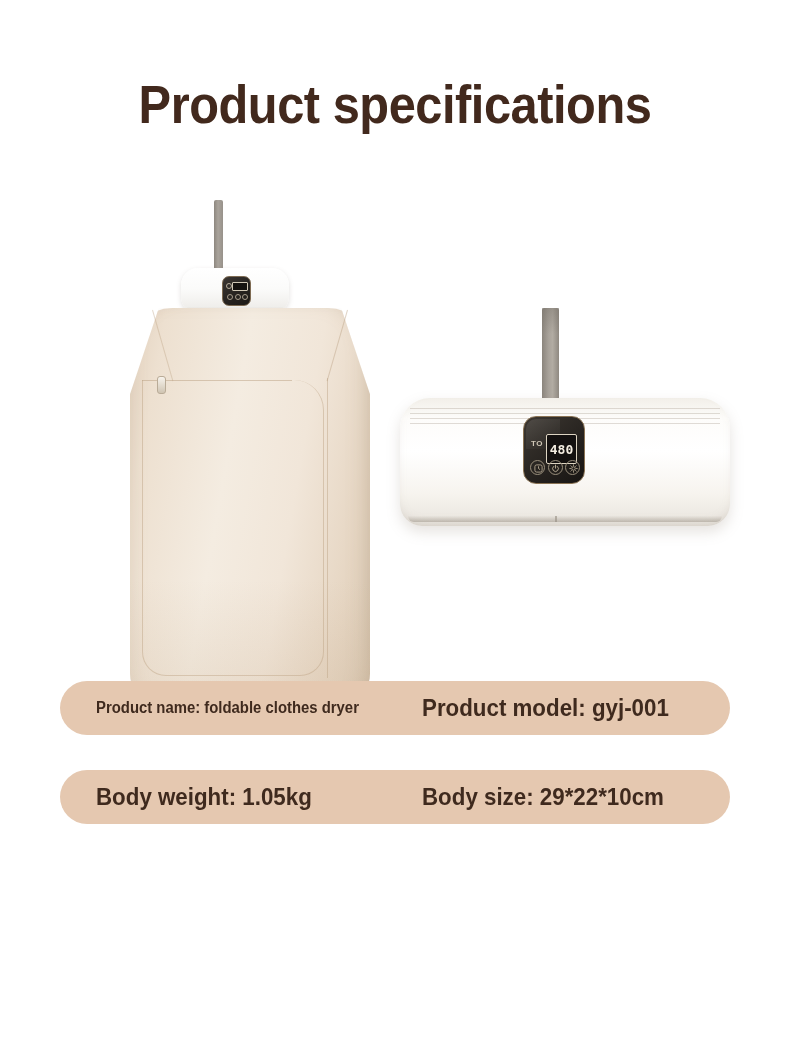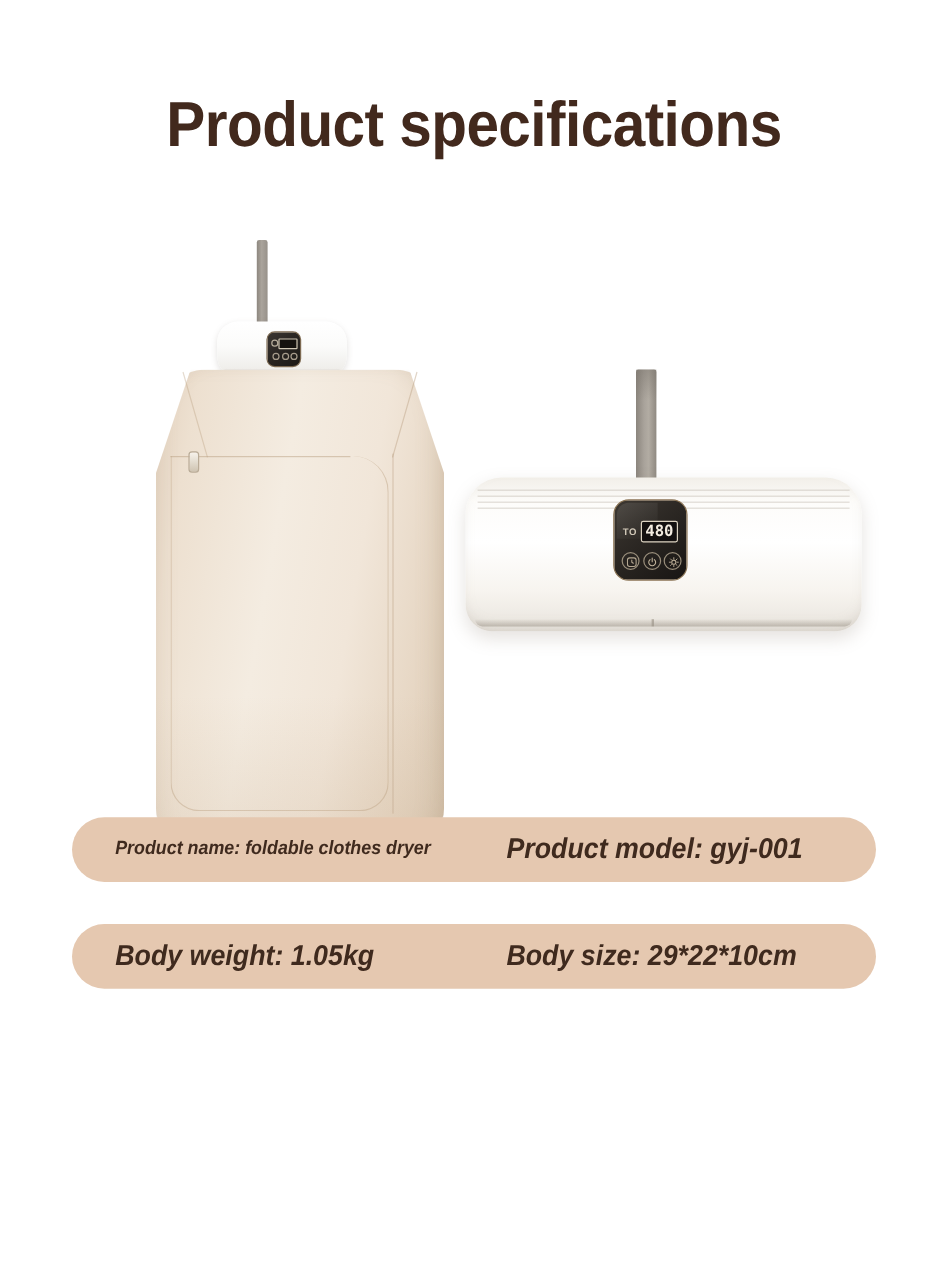--- a/index.html
+++ b/index.html
@@ -218,21 +218,21 @@
     width: 240px;
     height: 120px;
     border-radius: 0 0 26px 26px;
     background: linear-gradient(180deg, rgba(210,186,158,0.0), rgba(198,172,142,0.22));
     pointer-events: none;
   }
 
   
   .folded {
     position: absolute;
-    left: 388px;
+    left: 400px;
     top: 158px;
     width: 330px;
     height: 230px;
   }
   .folded-cord {
     position: absolute;
     left: 142px;
     top: 0px;
     width: 17px;
     height: 97px;
@@ -322,21 +322,21 @@
     font-size: 8px;
     font-weight: bold;
     color: #cfc6b6;
     letter-spacing: 0.5px;
   }
   .folded-panel .readout {
     position: absolute;
     left: 22px;
     top: 17px;
     width: 31px;
-    height: 18px;
+    height: 30px;
     border: 1.5px solid #ddd4c2;
     border-radius: 2px;
     background: #141110;
     box-sizing: border-box;
     display: flex;
     align-items: center;
     justify-content: center;
   }
   .folded-panel .readout span {
     font-family: "DejaVu Sans Mono", monospace;
@@ -363,21 +363,20 @@
     position: relative;
   }
   .folded-panel .pbtn svg { position: absolute; left: 2.5px; top: 2.5px; }
 
   
   .spec-list {
     position: absolute;
     left: 60px;
     top: 681px;
     width: 670px;
-    font-style: italic;
   }
   .spec-row {
     width: 670px;
     height: 54px;
     background: #e5c8b0;
     border-radius: 27px;
     display: flex;
     align-items: center;
     box-sizing: border-box;
     padding: 0 36px;

